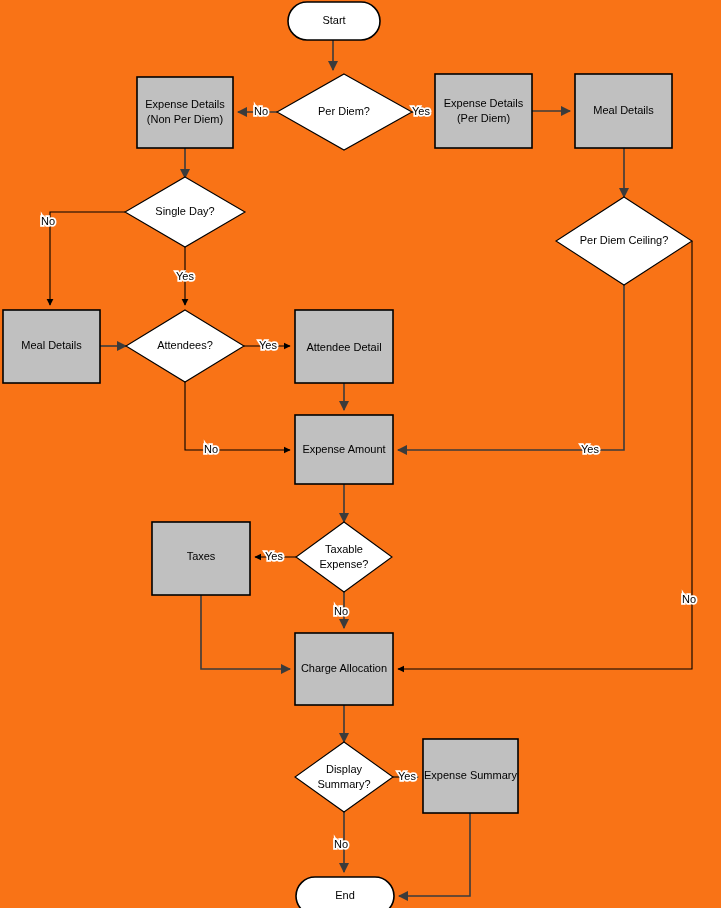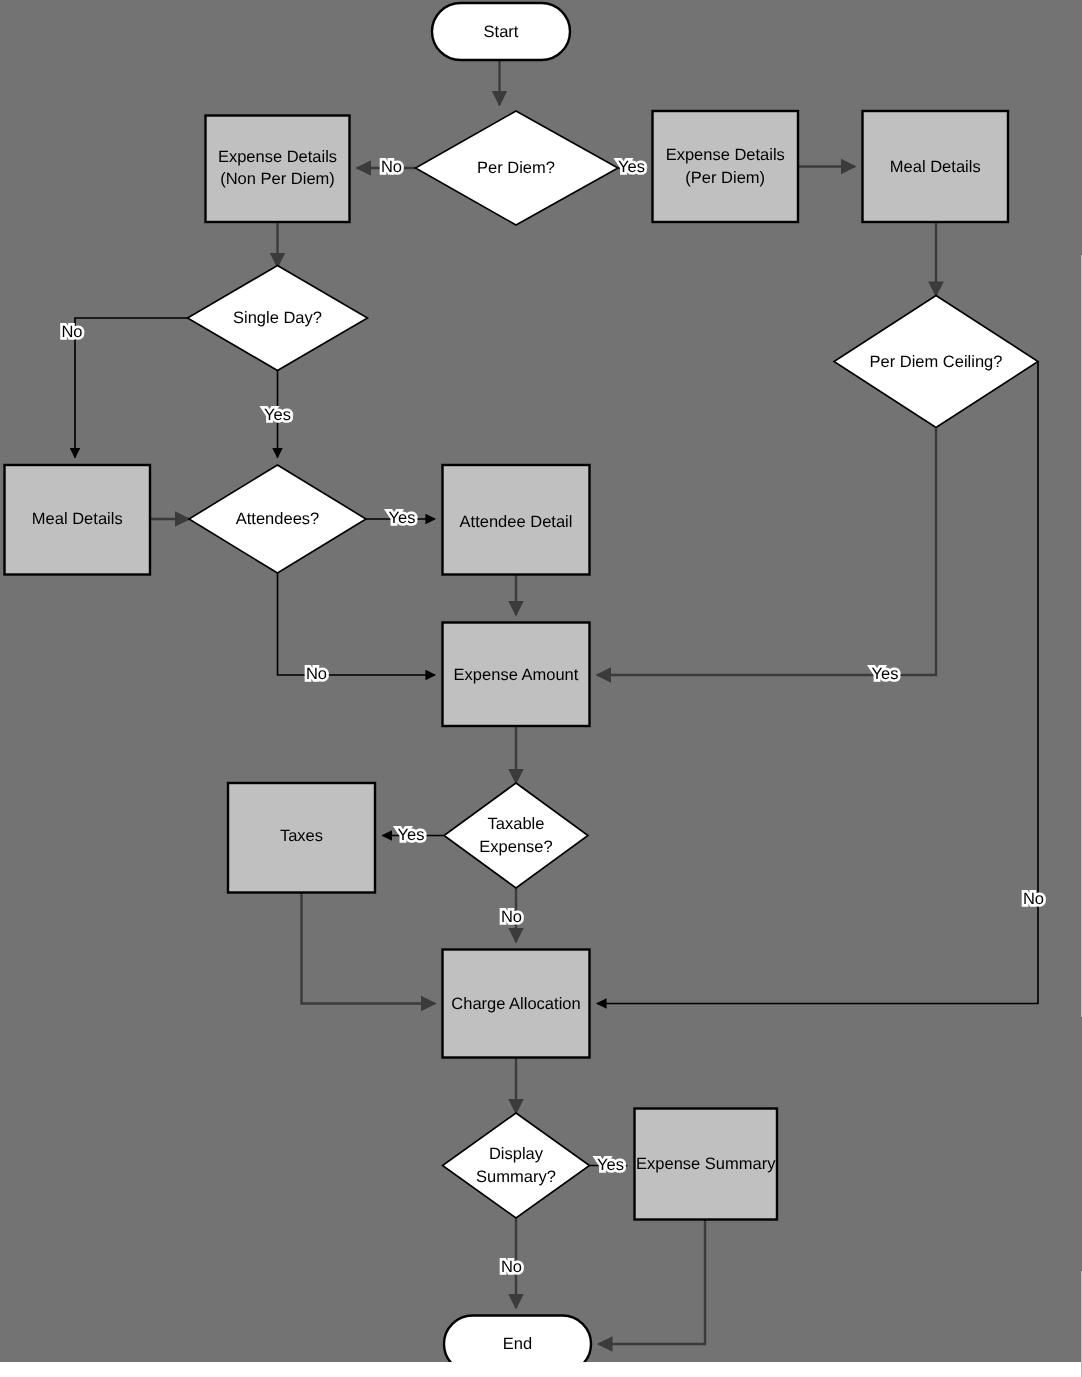--- a/index.html
+++ b/index.html
@@ -7,21 +7,21 @@
     padding: 0;
     background: #ffffff;
   }
   body {
     font-family: "Liberation Sans", sans-serif;
   }
   #flowchart-canvas {
     position: relative;
     width: 721px;
     height: 908px;
-    background: #737373;
+    background: #f97316;
     overflow: hidden;
   }
   #flow-svg {
     position: absolute;
     left: 0;
     top: 0;
     width: 721px;
     height: 918px;
   }
   .node-label {

